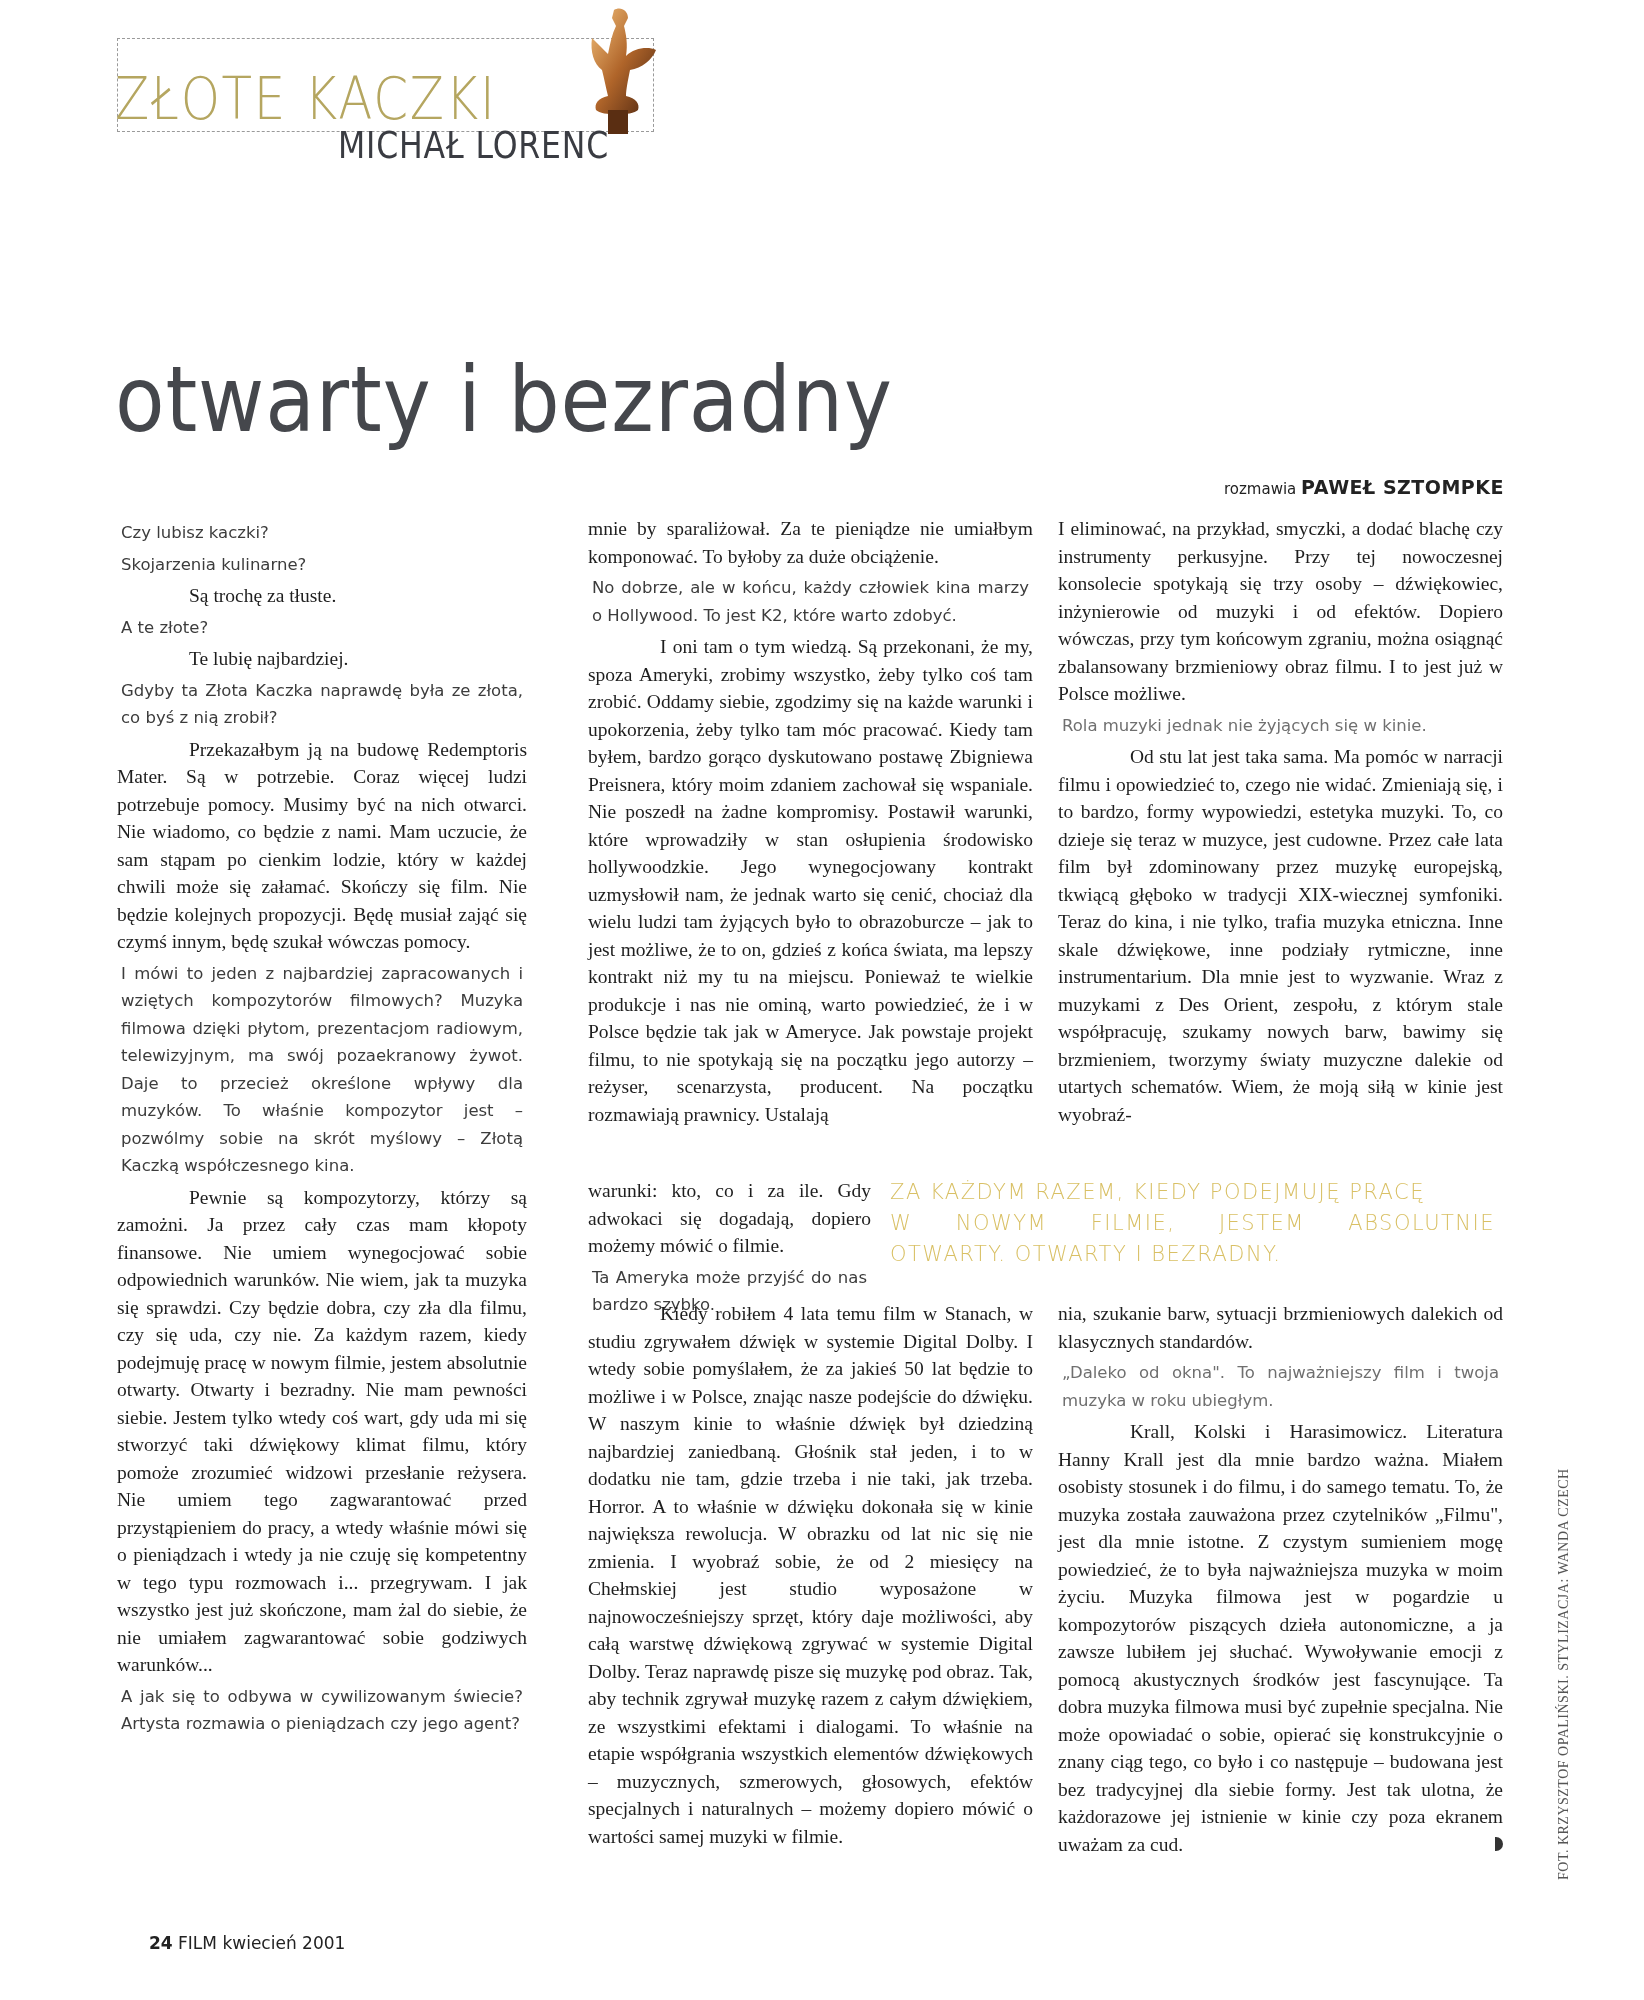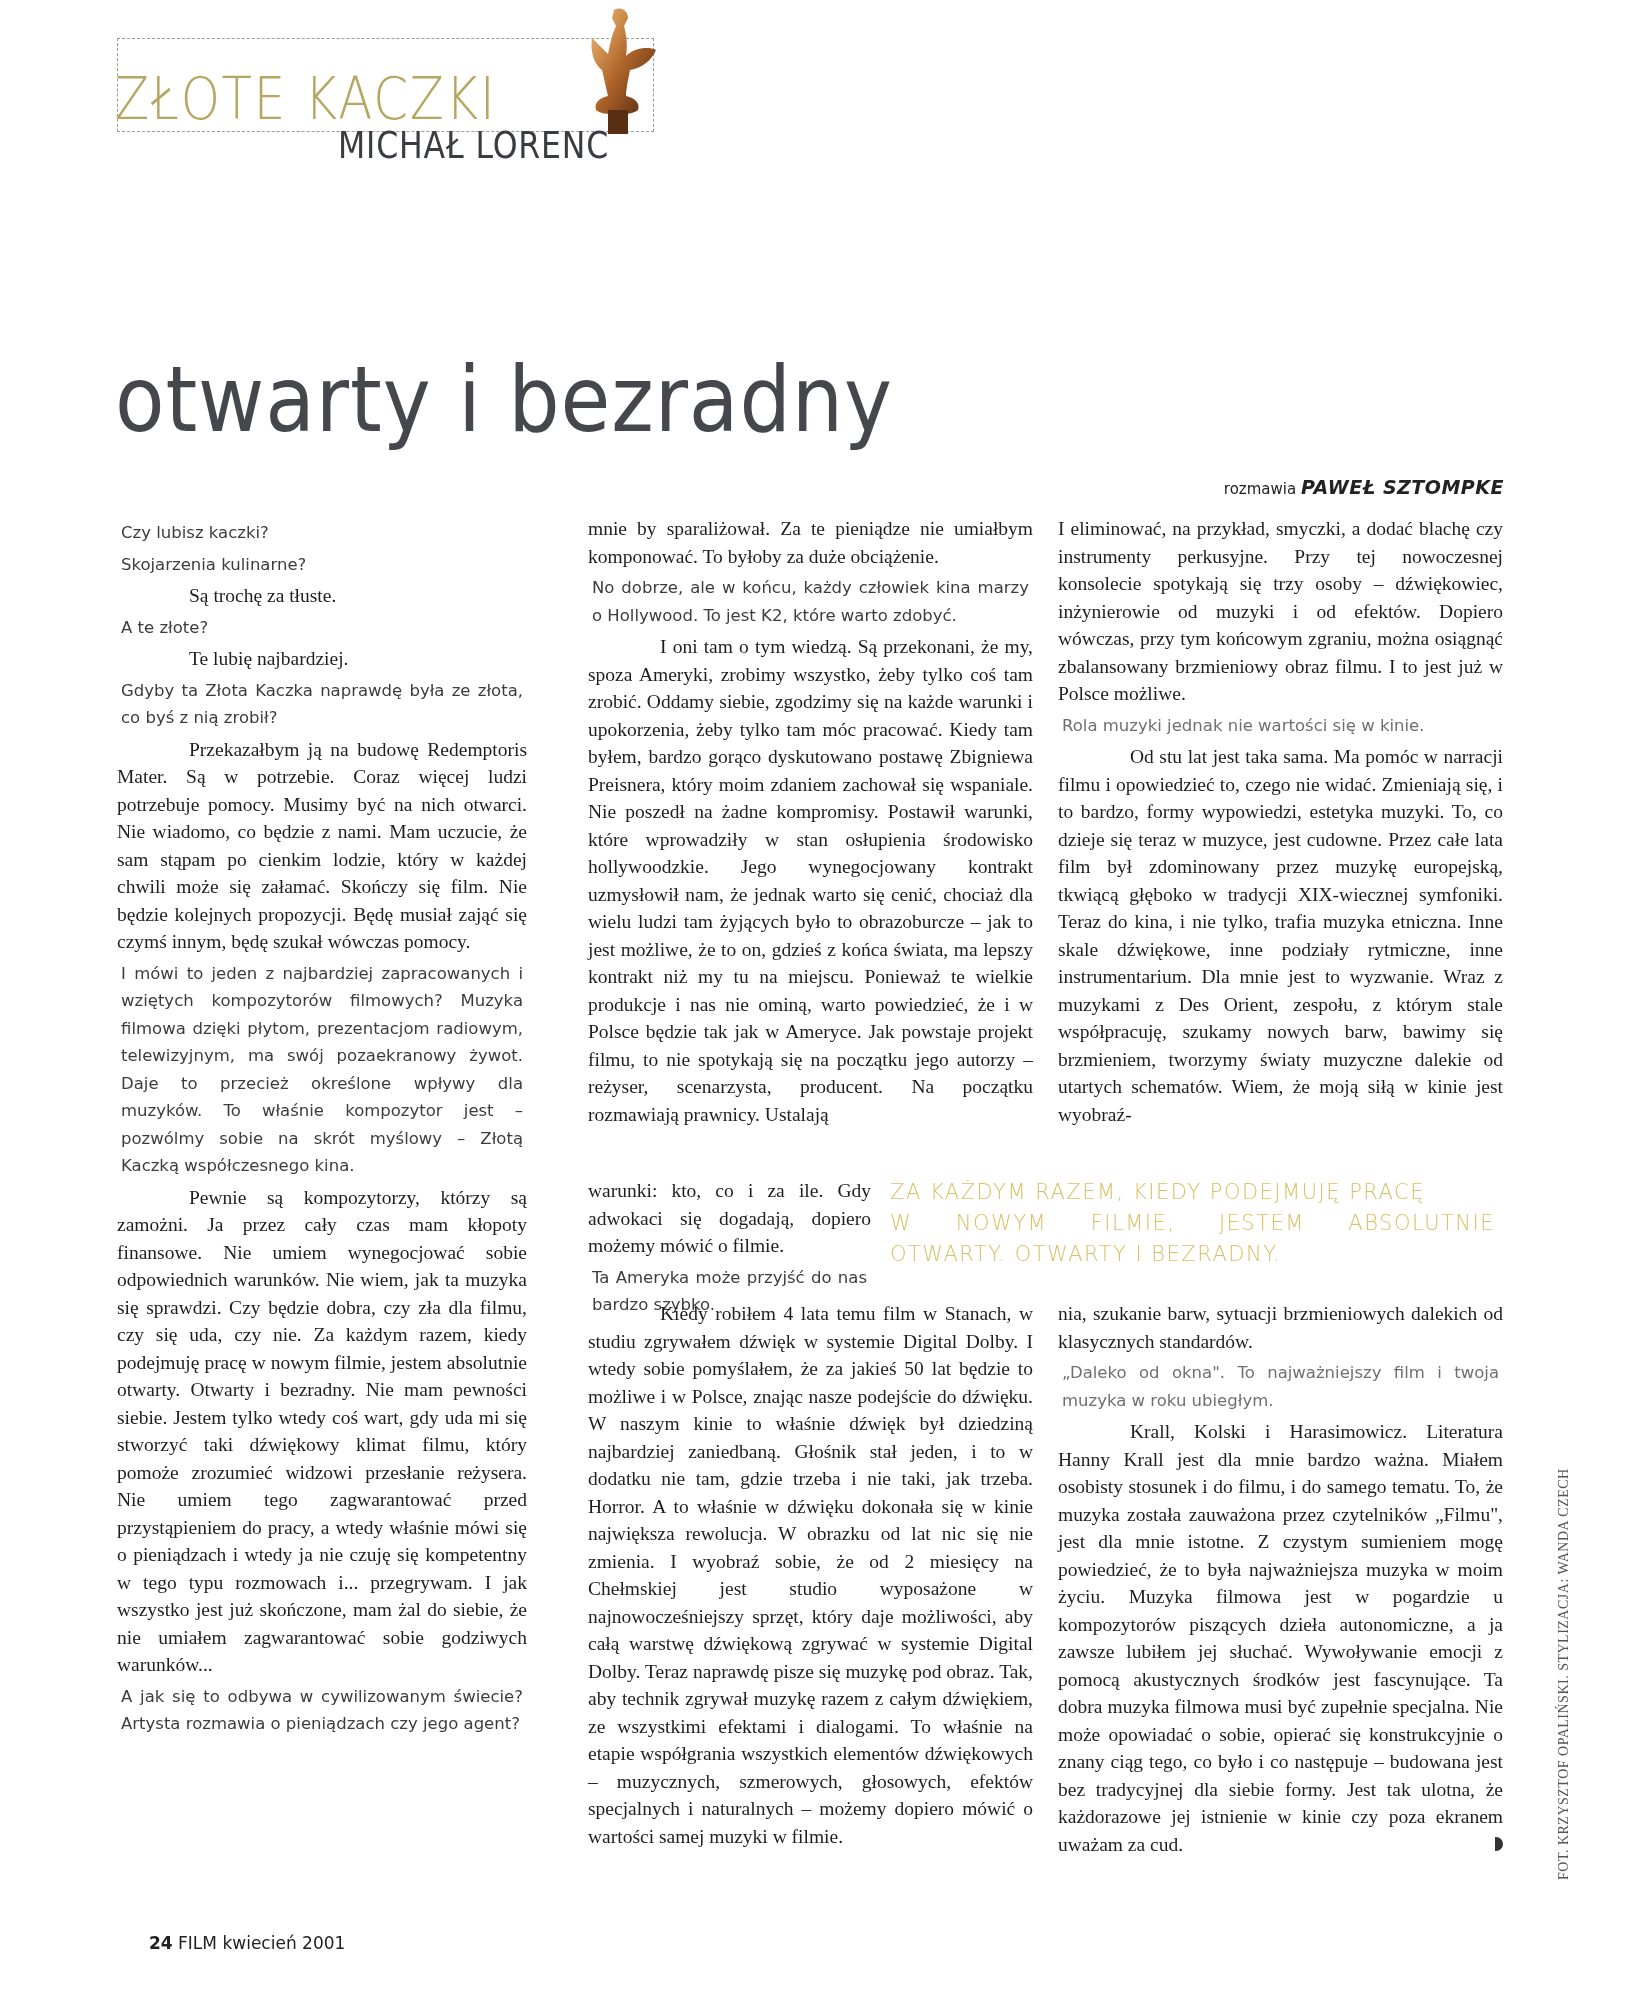--- a/index.html
+++ b/index.html
@@ -7,21 +7,21 @@
 
   
   .header-box { position: absolute; left: 117px; top: 38px; width: 535px; height: 92px; border: 1px dashed #9a9a9a; }
   .section-title { position: absolute; left: 115px; top: 70px; font-family: "DejaVu Sans", sans-serif; font-size: 58px; letter-spacing: 2px; color: #b5a660; font-weight: 300; transform: scaleX(0.86); transform-origin: left top; line-height: 1; white-space: nowrap; }
   .person-name { position: absolute; left: 338px; top: 126px; font-family: "DejaVu Sans", sans-serif; font-size: 38px; color: #3a3c42; transform: scaleX(0.83); transform-origin: left top; line-height: 1; white-space: nowrap; letter-spacing: 1px; }
   .duck { position: absolute; left: 572px; top: 4px; width: 92px; height: 130px; }
 
   .headline { position: absolute; left: 115px; top: 355px; font-family: "DejaVu Sans", sans-serif; font-size: 90px; color: #45474c; transform: scaleX(0.9); transform-origin: left top; line-height: 1; white-space: nowrap; letter-spacing: 1px; }
 
   .byline { position: absolute; right: 140px; top: 476px; font-family: "DejaVu Sans", sans-serif; font-size: 15px; color: #222; white-space: nowrap; }
-  .byline b { font-size: 19px; font-weight: bold; letter-spacing: 0.5px; font-style: italic; }
+  .byline b { font-size: 19px; font-weight: bold; letter-spacing: 0.5px; }
 
   .col { position: absolute; top: 515px; font-size: 19.5px; line-height: 27.5px; text-align: justify; hyphens: manual; }
   .col1 { left: 117px; width: 410px; }
   .col2 { left: 588px; width: 445px; }
   .col3 { left: 1058px; width: 445px; }
   .q { font-family: "DejaVu Sans", sans-serif; font-size: 16.5px; color: #3c3c3c; margin: 4px; }
   .a { font-family: "Liberation Serif", serif; color: #1e1e1e; margin: 0; }
   .ind { text-indent: 72px; }
   .q.gray { color: #6f6f6f; }
 
@@ -81,21 +81,21 @@
   </div>
 <div class="col2b">
     <p class="a">warunki: kto, co i za ile. Gdy adwokaci się dogadają, dopiero możemy mówić o filmie.</p>
     <p class="q">Ta Ameryka może przyjść do nas bardzo szybko.</p>
   </div>
 <div class="col2c">
     <p class="a ind">Kiedy robiłem 4 lata temu film w Stanach, w studiu zgrywałem dźwięk w systemie Digital Dolby. I wtedy sobie pomyślałem, że za jakieś 50 lat będzie to możliwe i w Polsce, znając nasze podejście do dźwięku. W naszym kinie to właśnie dźwięk był dziedziną najbardziej zaniedbaną. Głośnik stał jeden, i to w dodatku nie tam, gdzie trzeba i nie taki, jak trzeba. Horror. A to właśnie w dźwięku dokonała się w kinie największa rewolucja. W obrazku od lat nic się nie zmienia. I wyobraź sobie, że od 2 miesięcy na Chełmskiej jest studio wyposażone w najnowocześniejszy sprzęt, który daje możliwości, aby całą warstwę dźwiękową zgrywać w systemie Digital Dolby. Teraz naprawdę pisze się muzykę pod obraz. Tak, aby technik zgrywał muzykę razem z całym dźwiękiem, ze wszystkimi efektami i dialogami. To właśnie na etapie współgrania wszystkich elementów dźwiękowych – muzycznych, szmerowych, głosowych, efektów specjalnych i naturalnych – możemy dopiero mówić o wartości samej muzyki w filmie.</p>
   </div>
 <div class="col col3">
     <p class="a">I eliminować, na przykład, smyczki, a dodać blachę czy instrumenty perkusyjne. Przy tej nowoczesnej konsolecie spotykają się trzy osoby – dźwiękowiec, inżynierowie od muzyki i od efektów. Dopiero wówczas, przy tym końcowym zgraniu, można osiągnąć zbalansowany brzmieniowy obraz filmu. I to jest już w Polsce możliwe.</p>
-    <p class="q gray">Rola muzyki jednak nie wartości się w kinie.</p>
+    <p class="q gray">Rola muzyki jednak nie żyjących się w kinie.</p>
     <p class="a ind">Od stu lat jest taka sama. Ma pomóc w narracji filmu i opowiedzieć to, czego nie widać. Zmieniają się, i to bardzo, formy wypowiedzi, estetyka muzyki. To, co dzieje się teraz w muzyce, jest cudowne. Przez całe lata film był zdominowany przez muzykę europejską, tkwiącą głęboko w tradycji XIX-wiecznej symfoniki. Teraz do kina, i nie tylko, trafia muzyka etniczna. Inne skale dźwiękowe, inne podziały rytmiczne, inne instrumentarium. Dla mnie jest to wyzwanie. Wraz z muzykami z Des Orient, zespołu, z którym stale współpracuję, szukamy nowych barw, bawimy się brzmieniem, tworzymy światy muzyczne dalekie od utartych schematów. Wiem, że moją siłą w kinie jest wyobraź-</p>
   </div>
 <div class="col3b">
     <p class="a">nia, szukanie barw, sytuacji brzmieniowych dalekich od klasycznych standardów.</p>
     <p class="q gray">„Daleko od okna". To najważniejszy film i twoja muzyka w roku ubiegłym.</p>
     <p class="a ind">Krall, Kolski i Harasimowicz. Literatura Hanny Krall jest dla mnie bardzo ważna. Miałem osobisty stosunek i do filmu, i do samego tematu. To, że muzyka została zauważona przez czytelników „Filmu", jest dla mnie istotne. Z czystym sumieniem mogę powiedzieć, że to była najważniejsza muzyka w moim życiu. Muzyka filmowa jest w pogardzie u kompozytorów piszących dzieła autonomiczne, a ja zawsze lubiłem jej słuchać. Wywoływanie emocji z pomocą akustycznych środków jest fascynujące. Ta dobra muzyka filmowa musi być zupełnie specjalna. Nie może opowiadać o sobie, opierać się konstrukcyjnie o znany ciąg tego, co było i co następuje – budowana jest bez tradycyjnej dla siebie formy. Jest tak ulotna, że każdorazowe jej istnienie w kinie czy poza ekranem uważam za cud.<span class="end-mark"></span></p>
   </div>
 
 <div class="pullquote">
   <span>ZA KAŻDYM RAZEM, KIEDY PODEJMUJĘ PRACĘ</span>

